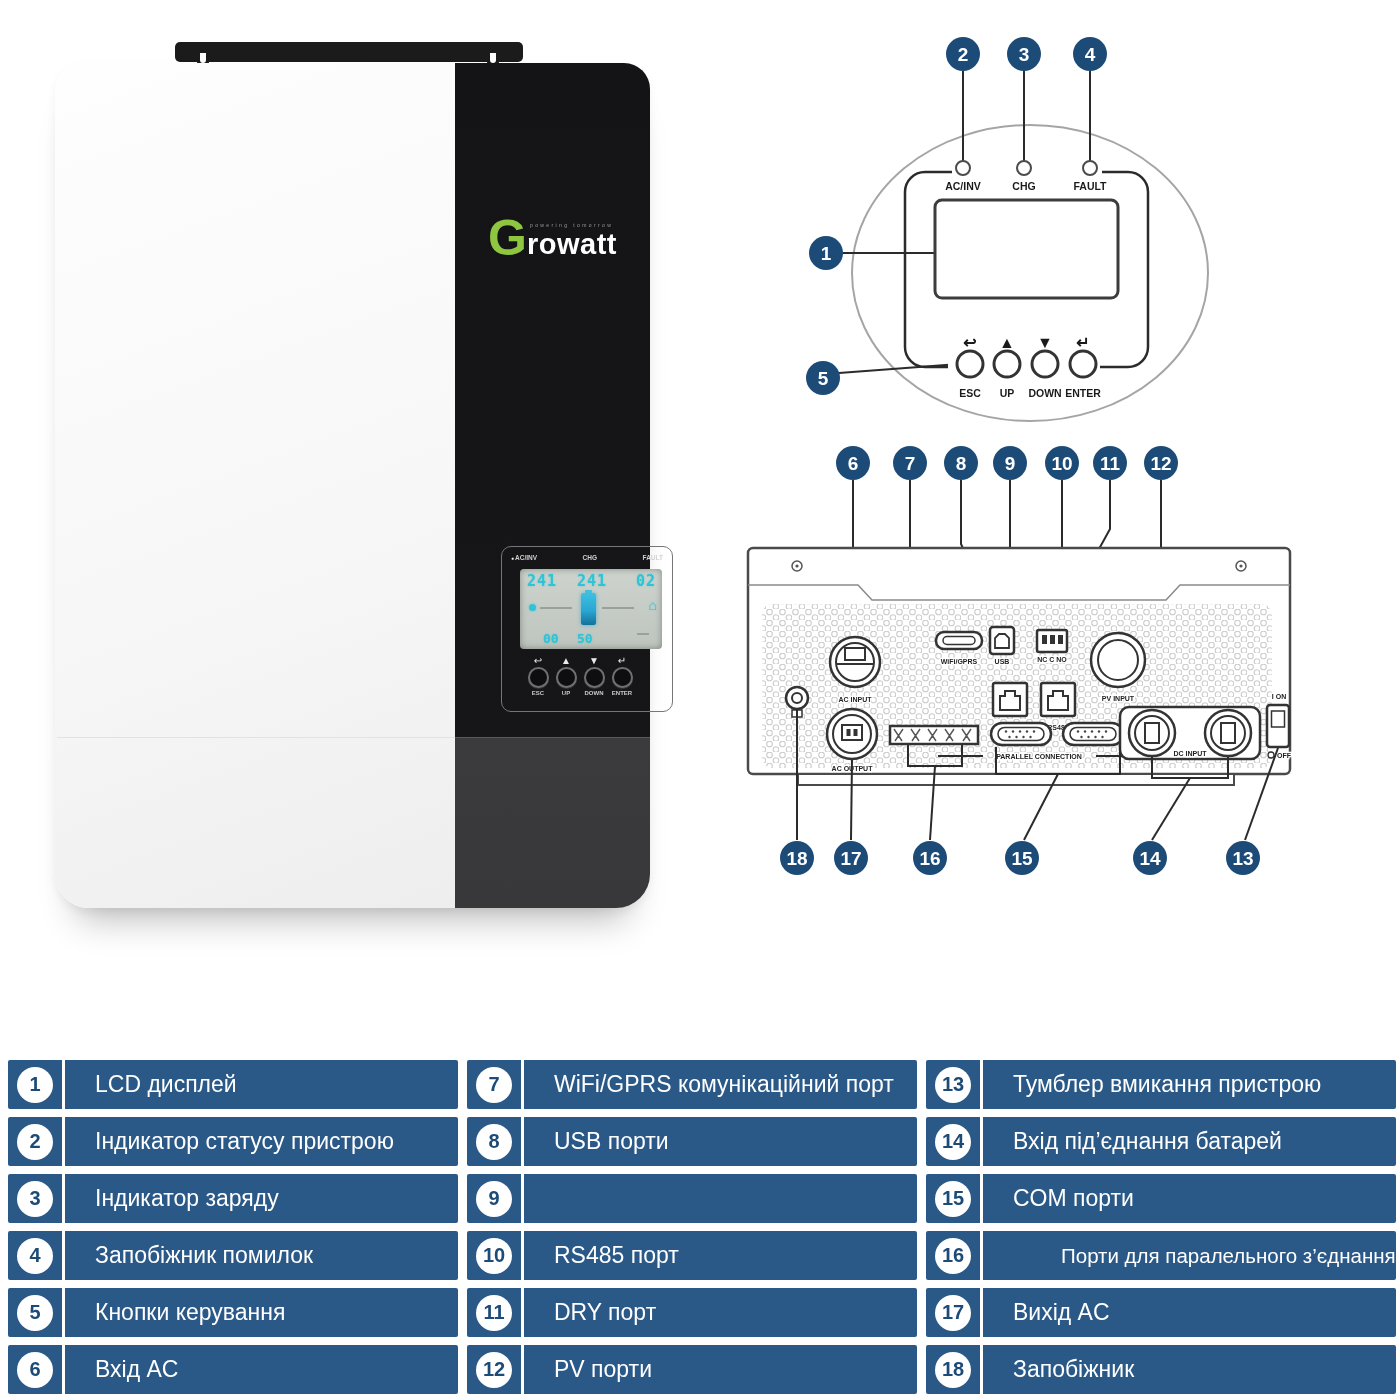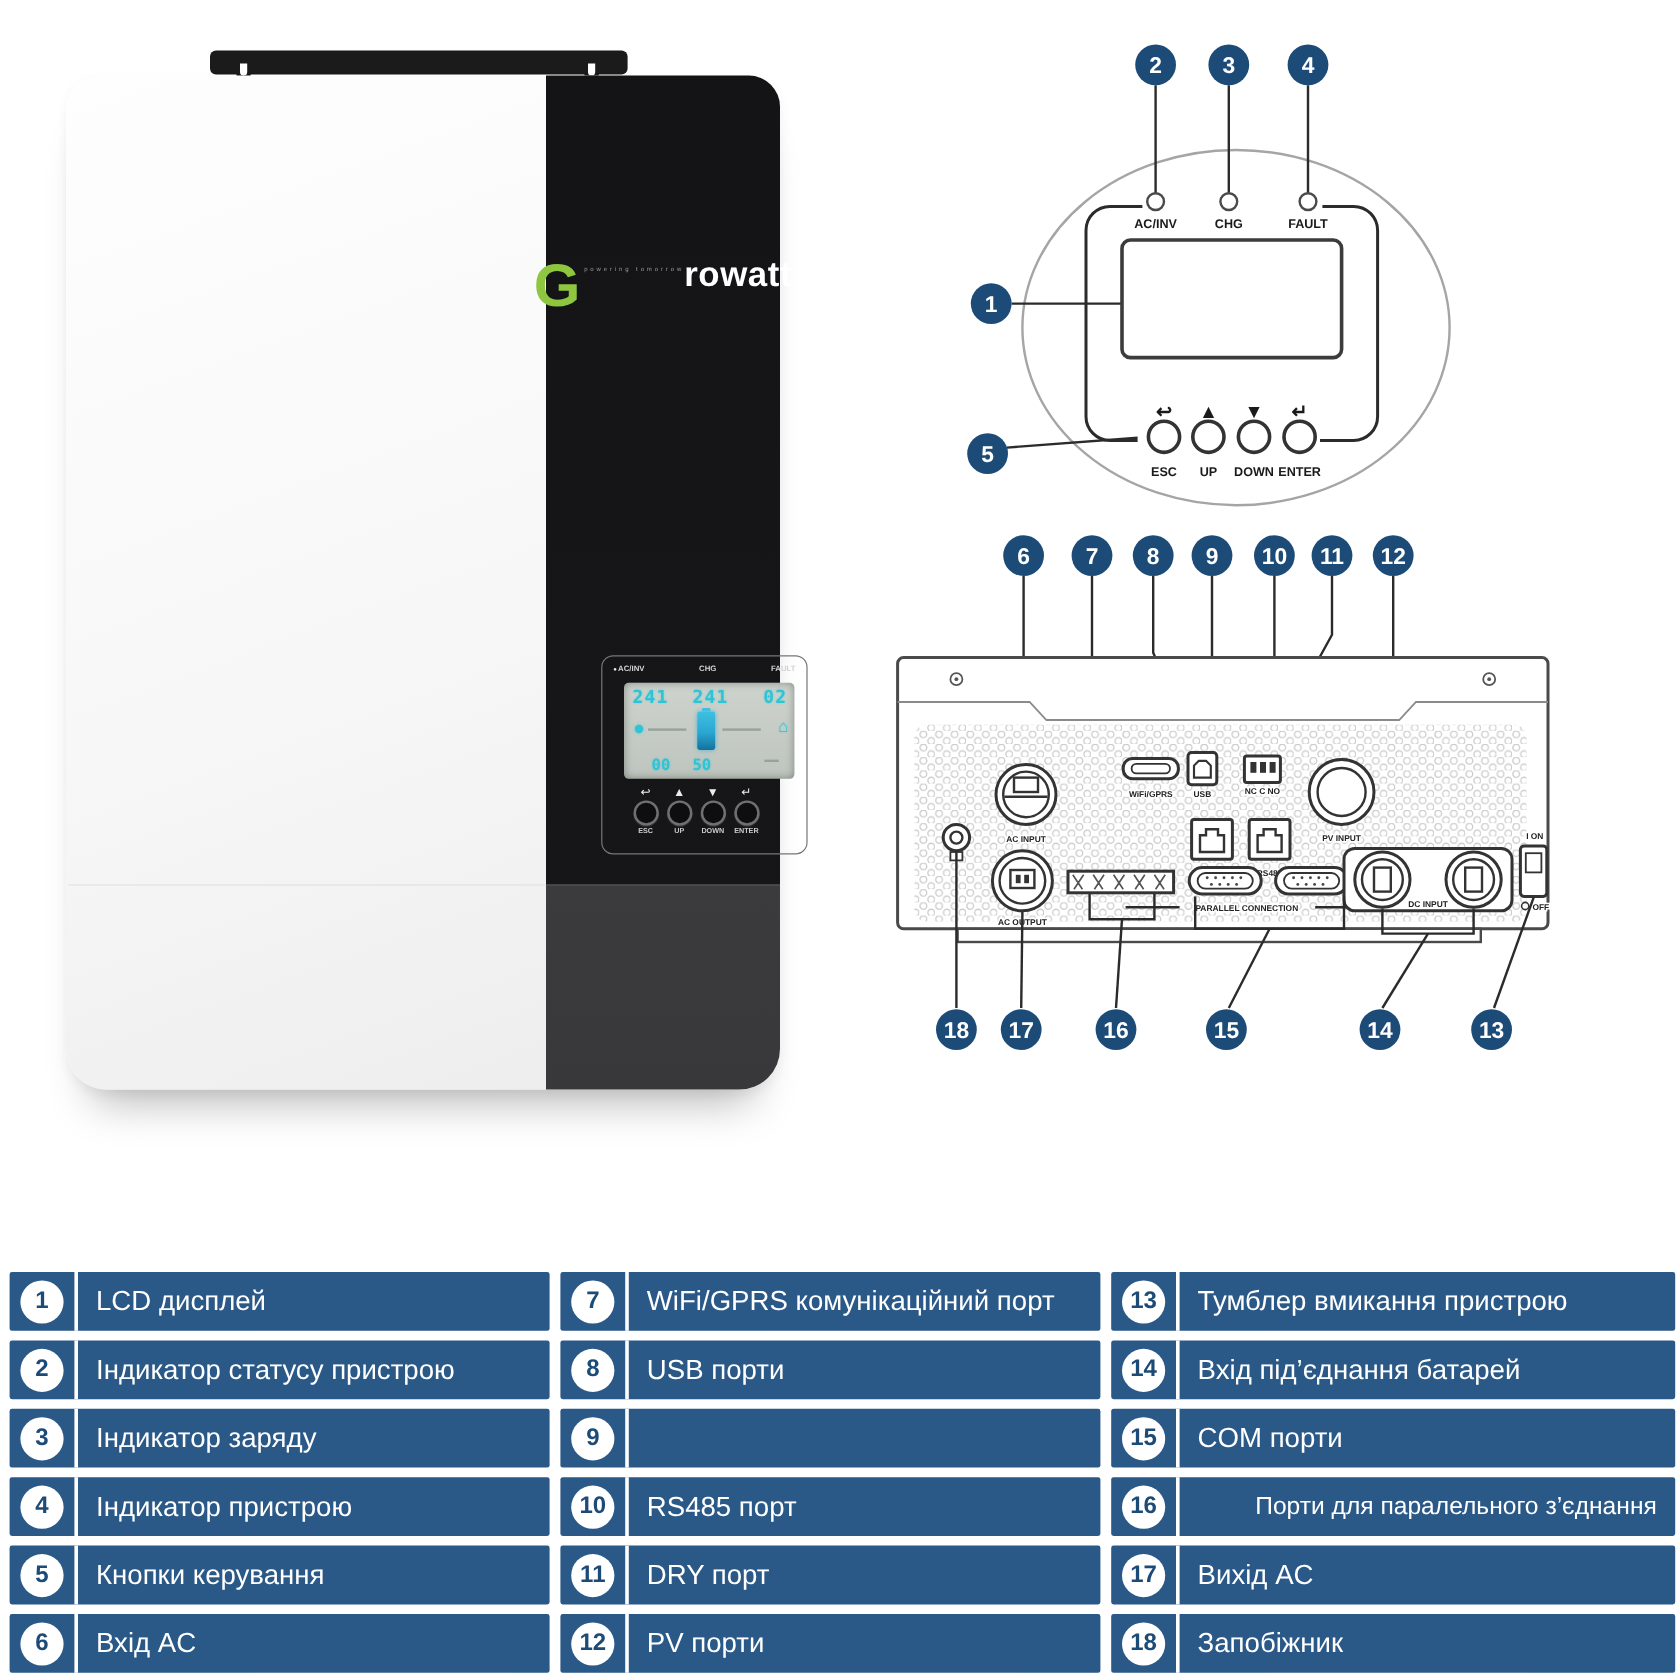--- a/index.html
+++ b/index.html
@@ -14,21 +14,21 @@
   .dev-body{position:absolute;left:55px;top:63px;width:595px;height:845px;
     background:linear-gradient(160deg,#fefefe 0%,#f7f7f8 55%,#ececed 100%);
     border-radius:28px 26px 34px 34px;
     box-shadow:0 32px 36px -22px rgba(0,0,0,.28),0 4px 10px rgba(0,0,0,.05);}
   .seam{position:absolute;left:2px;top:674px;width:398px;height:1px;background:#e2e2e3;}
   .strip{position:absolute;right:0;top:0;width:195px;height:845px;border-radius:0 26px 34px 0;
     background:linear-gradient(180deg,#141416 0%,#161618 79.7%,#3b3b3d 79.9%,#38383a 100%);}
   .strip-split{position:absolute;top:674px;left:0;right:0;height:1px;background:#59595c;}
   .logo{position:absolute;top:150px;left:0;right:0;display:flex;justify-content:center;align-items:flex-start;}
   .logo-g{color:#8ec63f;font-weight:700;font-size:50px;line-height:1;letter-spacing:-1px;}
-  .logo-right{display:flex;flex-direction:row;margin-left:1px;}
+  .logo-right{display:flex;flex-direction:column;margin-left:1px;}
   .tagline{color:#9b9b9b;font-size:5px;letter-spacing:2.4px;margin:9px 0 0 3px;white-space:nowrap;}
   .logo-rest{color:#fff;font-weight:700;font-size:29px;line-height:1;letter-spacing:0.5px;margin-top:2px;}
 
   .dpanel{position:absolute;left:17px;top:483px;width:170px;height:164px;border:1px solid #767679;border-radius:10px;margin-left:29px;}
   .dleds{position:absolute;top:7px;left:9px;right:9px;display:flex;justify-content:space-between;font-size:6.5px;color:#d2d2d2;font-weight:700;}
   .dled-dot{color:#e8f7e0;font-size:5px;margin-right:1px;}
   .dlcd{position:absolute;left:18px;top:22px;width:142px;height:80px;border-radius:4px;
     background:linear-gradient(180deg,#ced4cd,#bec5be);box-shadow:inset 0 0 7px rgba(0,0,0,.35);}
   .lcdtxt{position:absolute;font-family:"DejaVu Sans Mono",monospace;font-weight:700;color:#2fc3d6;text-shadow:0 0 2px rgba(47,195,214,.55);}
   .lv{font-size:15px;top:3px;letter-spacing:1px;}
@@ -63,21 +63,21 @@
   .dlabel{font-size:10.5px;font-weight:700;fill:#1a1a1a;text-anchor:middle;}
   .bicon{font-size:16px;font-weight:700;fill:#1a1a1a;text-anchor:middle;}
 
   
   .tbl{position:absolute;left:8px;top:1060px;width:1388px;display:flex;gap:9px;}
   .tcol{display:flex;flex-direction:column;gap:8px;}
   .tcol1{width:450px}.tcol2{width:450px}.tcol3{width:470px}
   .trow{height:49px;background:#2a5988;border-radius:2px;display:flex;align-items:stretch;}
   .tnum{width:54px;flex:0 0 54px;display:flex;align-items:center;justify-content:center;border-right:3px solid #fff;}
   .badge{width:36px;height:36px;border-radius:50%;background:#fff;color:#1d4b78;font-weight:700;font-size:20px;display:flex;align-items:center;justify-content:center;}
-  .tlabel{flex:1;display:flex;align-items:center;padding-left:15px;color:#fff;font-size:23px;white-space:nowrap;overflow:hidden;}
+  .tlabel{flex:1;display:flex;align-items:center;padding-left:30px;color:#fff;font-size:23px;white-space:nowrap;overflow:hidden;}
   .tlabel.small{font-size:20.5px;margin-left:48px;}
 </style>
 </head>
 <body>
 
 <div class="stage">
 
   <div>
     <div class="bracket">
       <div class="hook h1"></div>
@@ -426,21 +426,21 @@
       <div class="trow">
           <div class="tnum">
             <span class="badge">3</span>
           </div>
           <div class="tlabel">Індикатор заряду</div>
         </div>
       <div class="trow">
           <div class="tnum">
             <span class="badge">4</span>
           </div>
-          <div class="tlabel">Індикатор пристрою</div>
+          <div class="tlabel">Запобіжник помилок</div>
         </div>
       <div class="trow">
           <div class="tnum">
             <span class="badge">5</span>
           </div>
           <div class="tlabel">Кнопки керування</div>
         </div>
       <div class="trow">
           <div class="tnum">
             <span class="badge">6</span>

